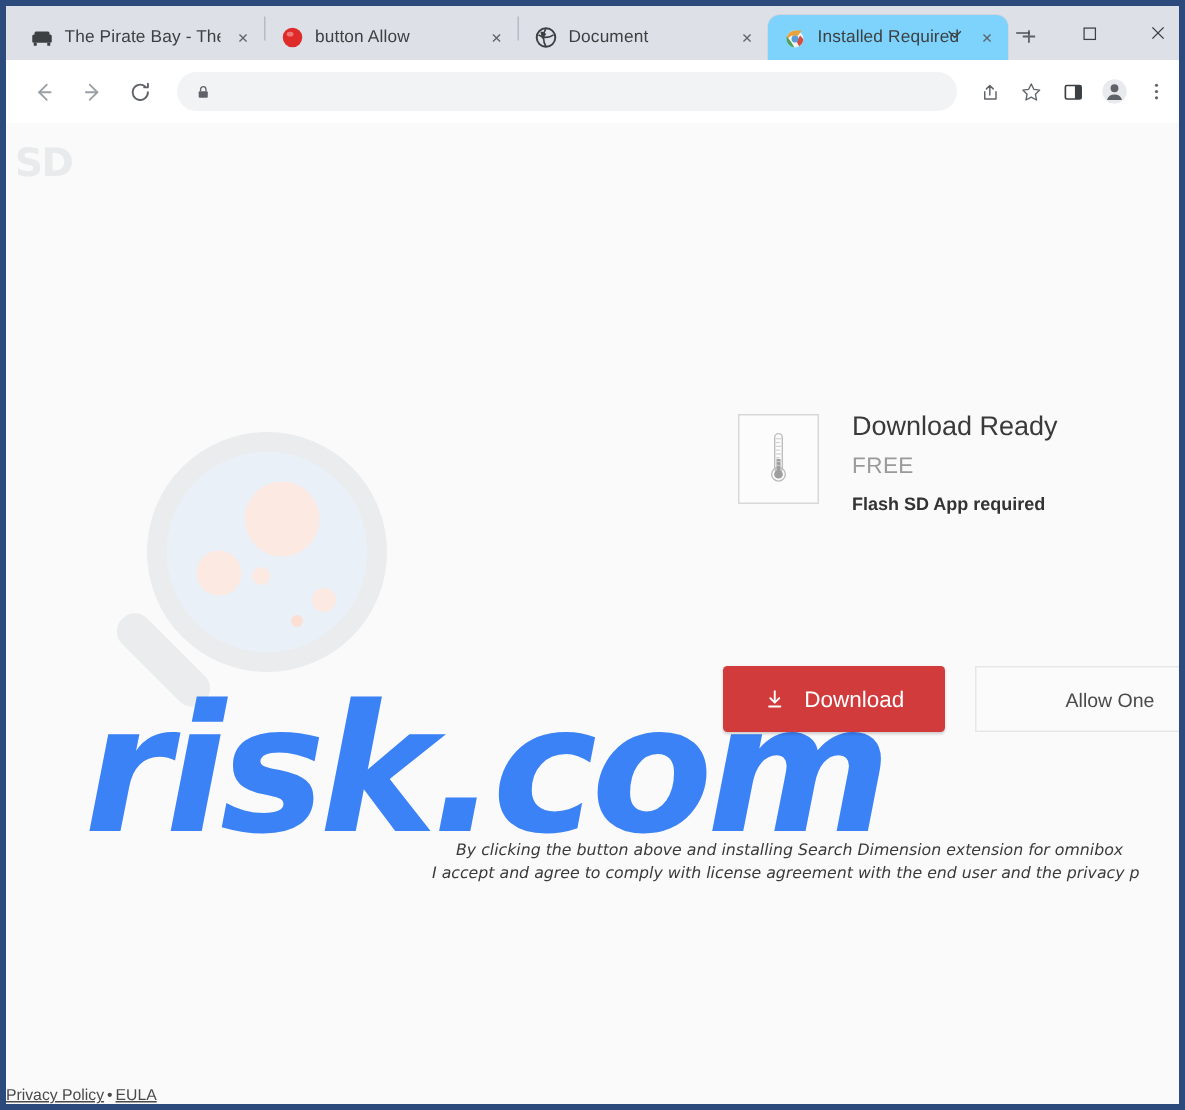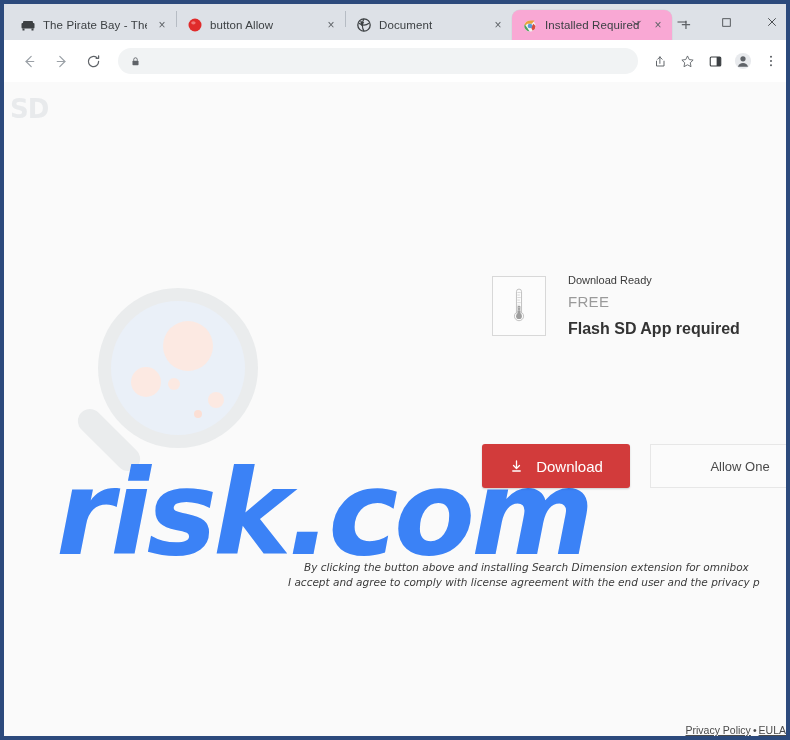--- a/index.html
+++ b/index.html
@@ -41,21 +41,21 @@
     align-items: center;
     gap: 7px;
     padding: 0 6px 0 10px;
     font-size: 11.5px;
     color: #3c4043;
     min-width: 0;
     border-radius: 8px 8px 0 0;
   }
   .tab.inactive { background: transparent; }
   .tab.active {
-    background: #f9a8d4;
+    background: #7dd3fc;
     box-shadow: 0 0 0 0.5px rgba(0,0,0,0.06);
   }
 
   .tab-sep {
     width: 1px;
     height: 16px;
     background: #b6bcc4;
     align-self: center;
     margin-bottom: 6px;
   }
@@ -224,33 +224,33 @@
     background: #fcfcfc;
     display: flex;
     align-items: center;
     justify-content: center;
     flex: none;
     margin-top: 2px;
   }
 
   .dl-meta { padding-top: 0px; }
   .dl-title {
-    font-size: 11px;
+    font-size: 18px;
     color: #3a3a3a;
     margin-bottom: 7px;
     white-space: nowrap;
   }
   .dl-free {
     font-size: 15px;
     color: #9a9a9a;
     letter-spacing: 0.3px;
     margin-bottom: 10px;
   }
   .dl-req {
-    font-size: 16px;
+    font-size: 12px;
     color: #333333;
     font-weight: bold;
     white-space: nowrap;
   }
 
   .dl-actions {
     position: absolute;
     left: 12px; top: 170px;
     display: flex;
     align-items: stretch;
@@ -296,21 +296,21 @@
     line-height: 1.45;
     font-family: "DejaVu Sans", sans-serif;
     white-space: nowrap;
   }
 
   
   .footer {
     position: absolute;
     left: 0; bottom: 4px;
     width: 782px;
-    text-align: right;
+    text-align: left;
     font-size: 10.5px;
     color: #4a4a4a;
   }
   .footer a {
     color: #4a4a4a;
     text-decoration: underline;
   }
   .footer .dot { text-decoration: none; margin: 0 2px; }
 </style>
 </head>

